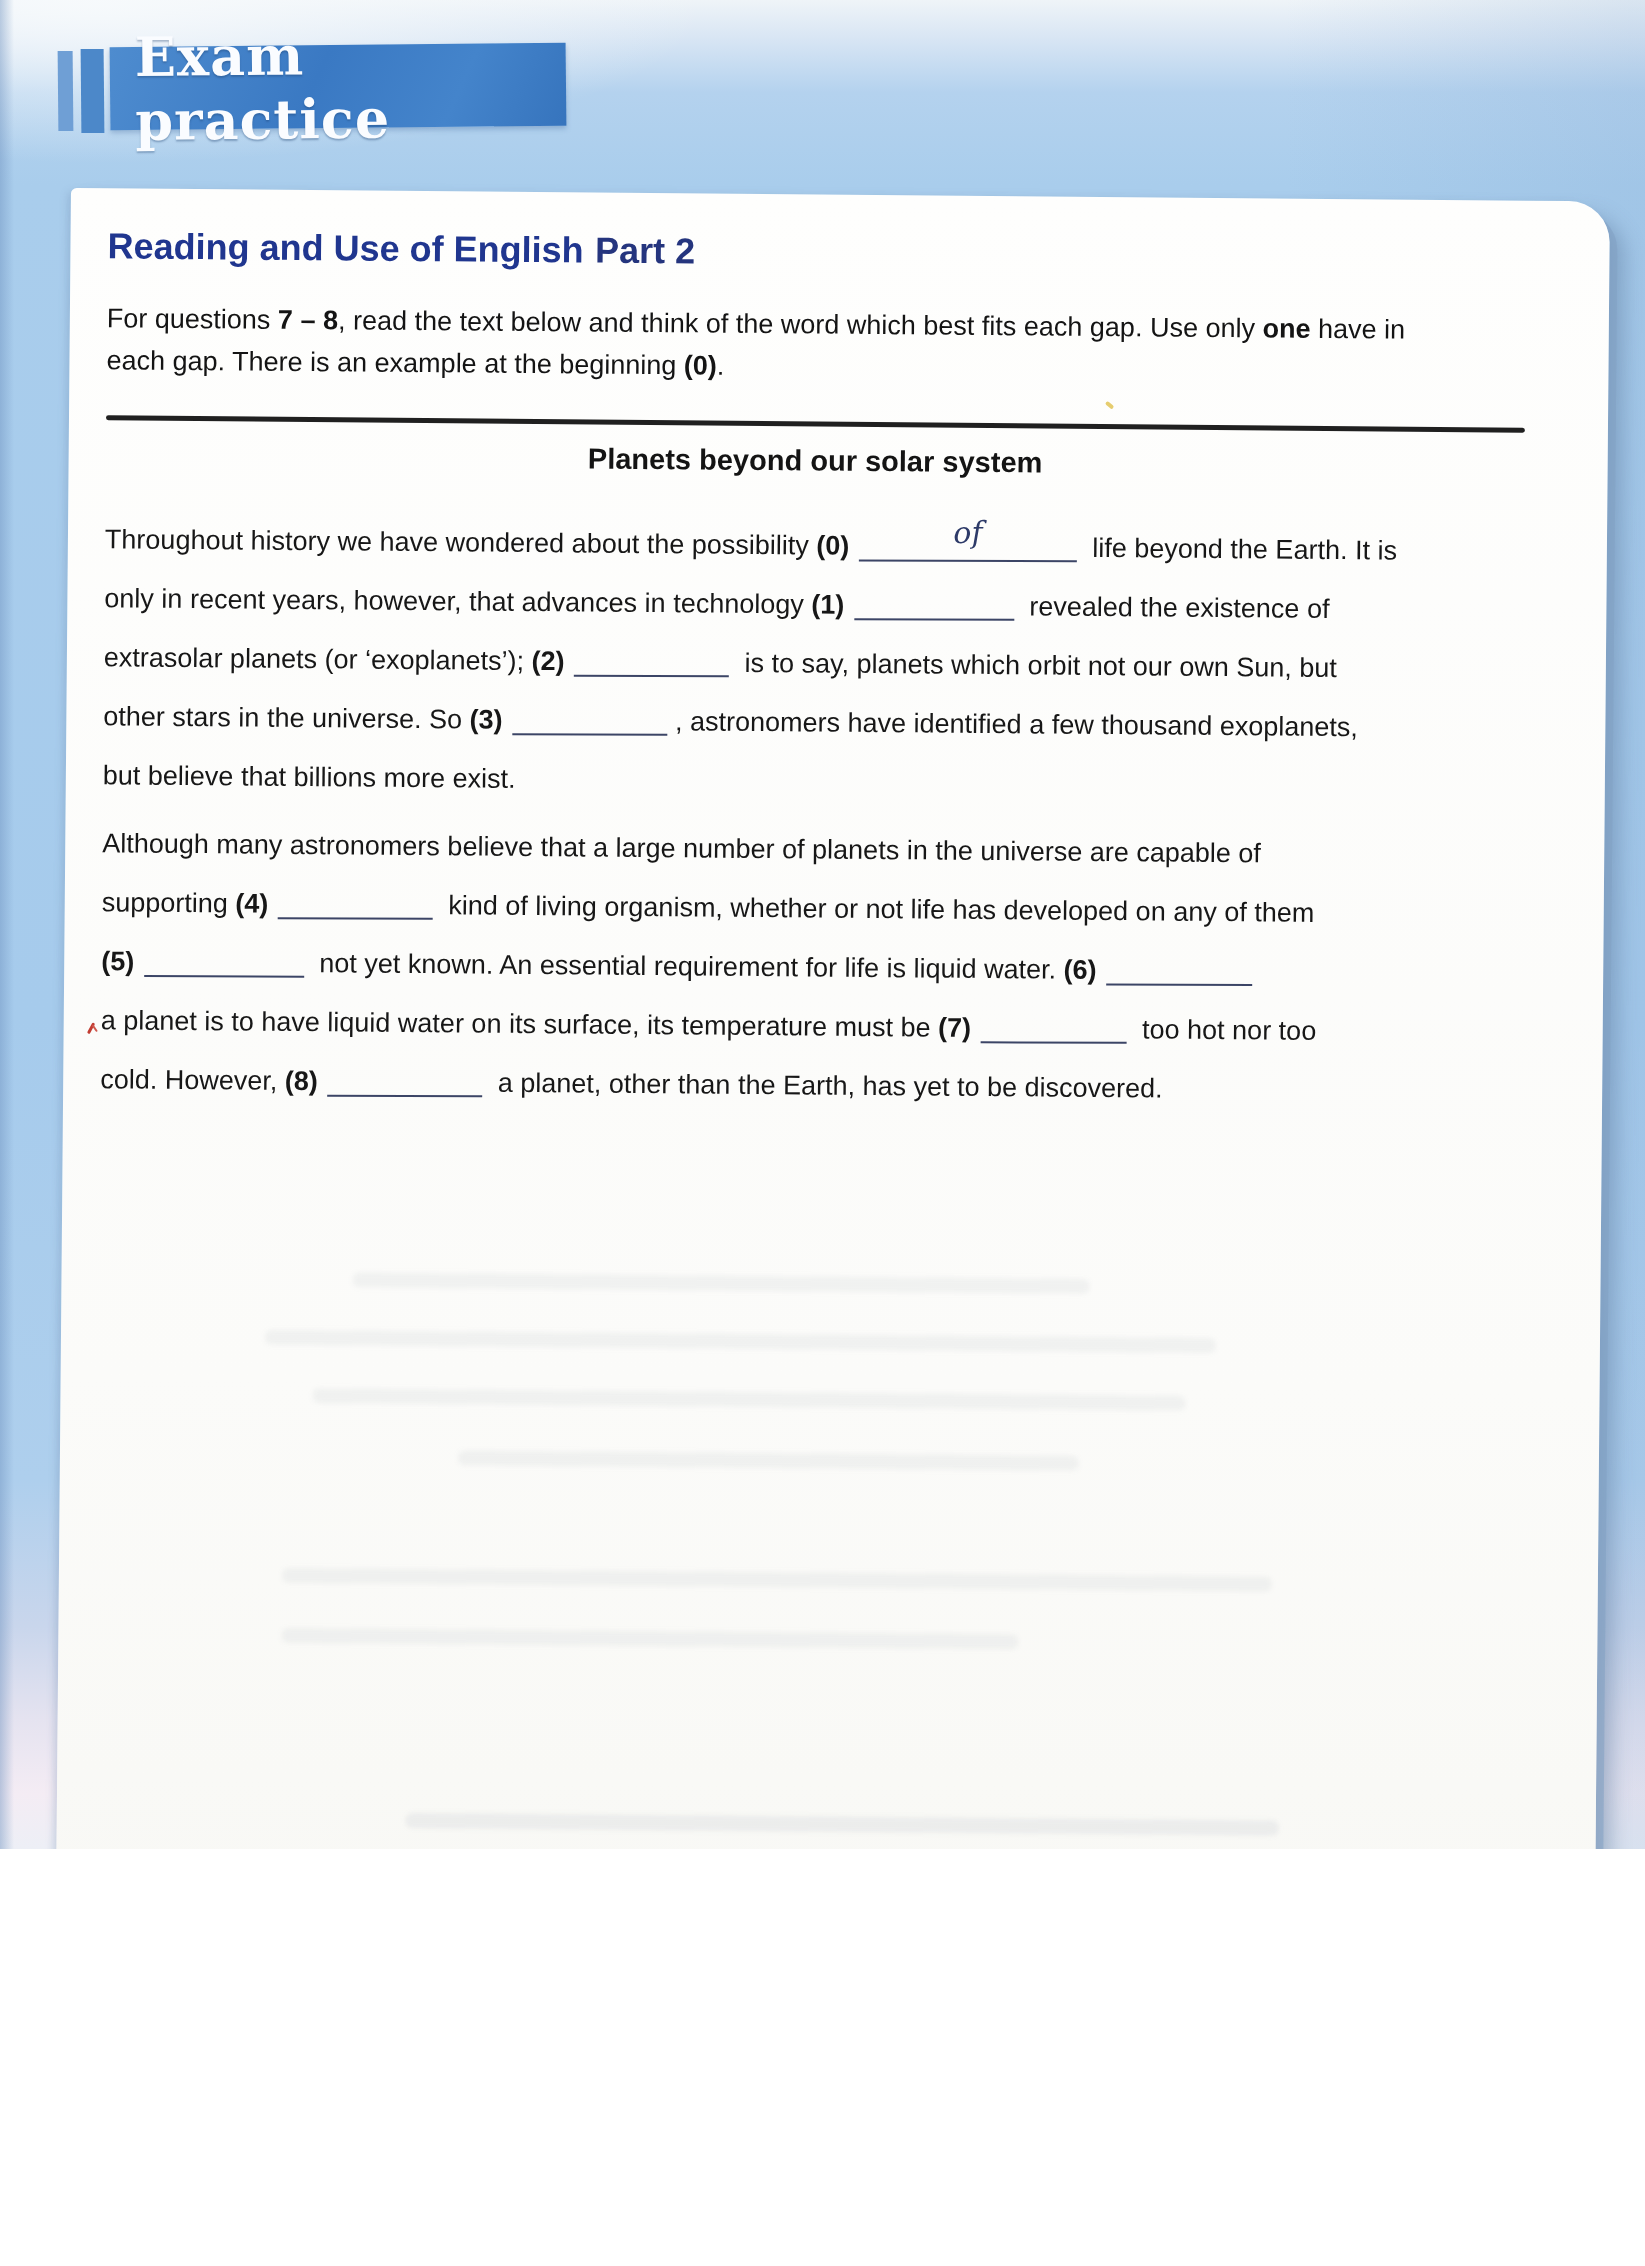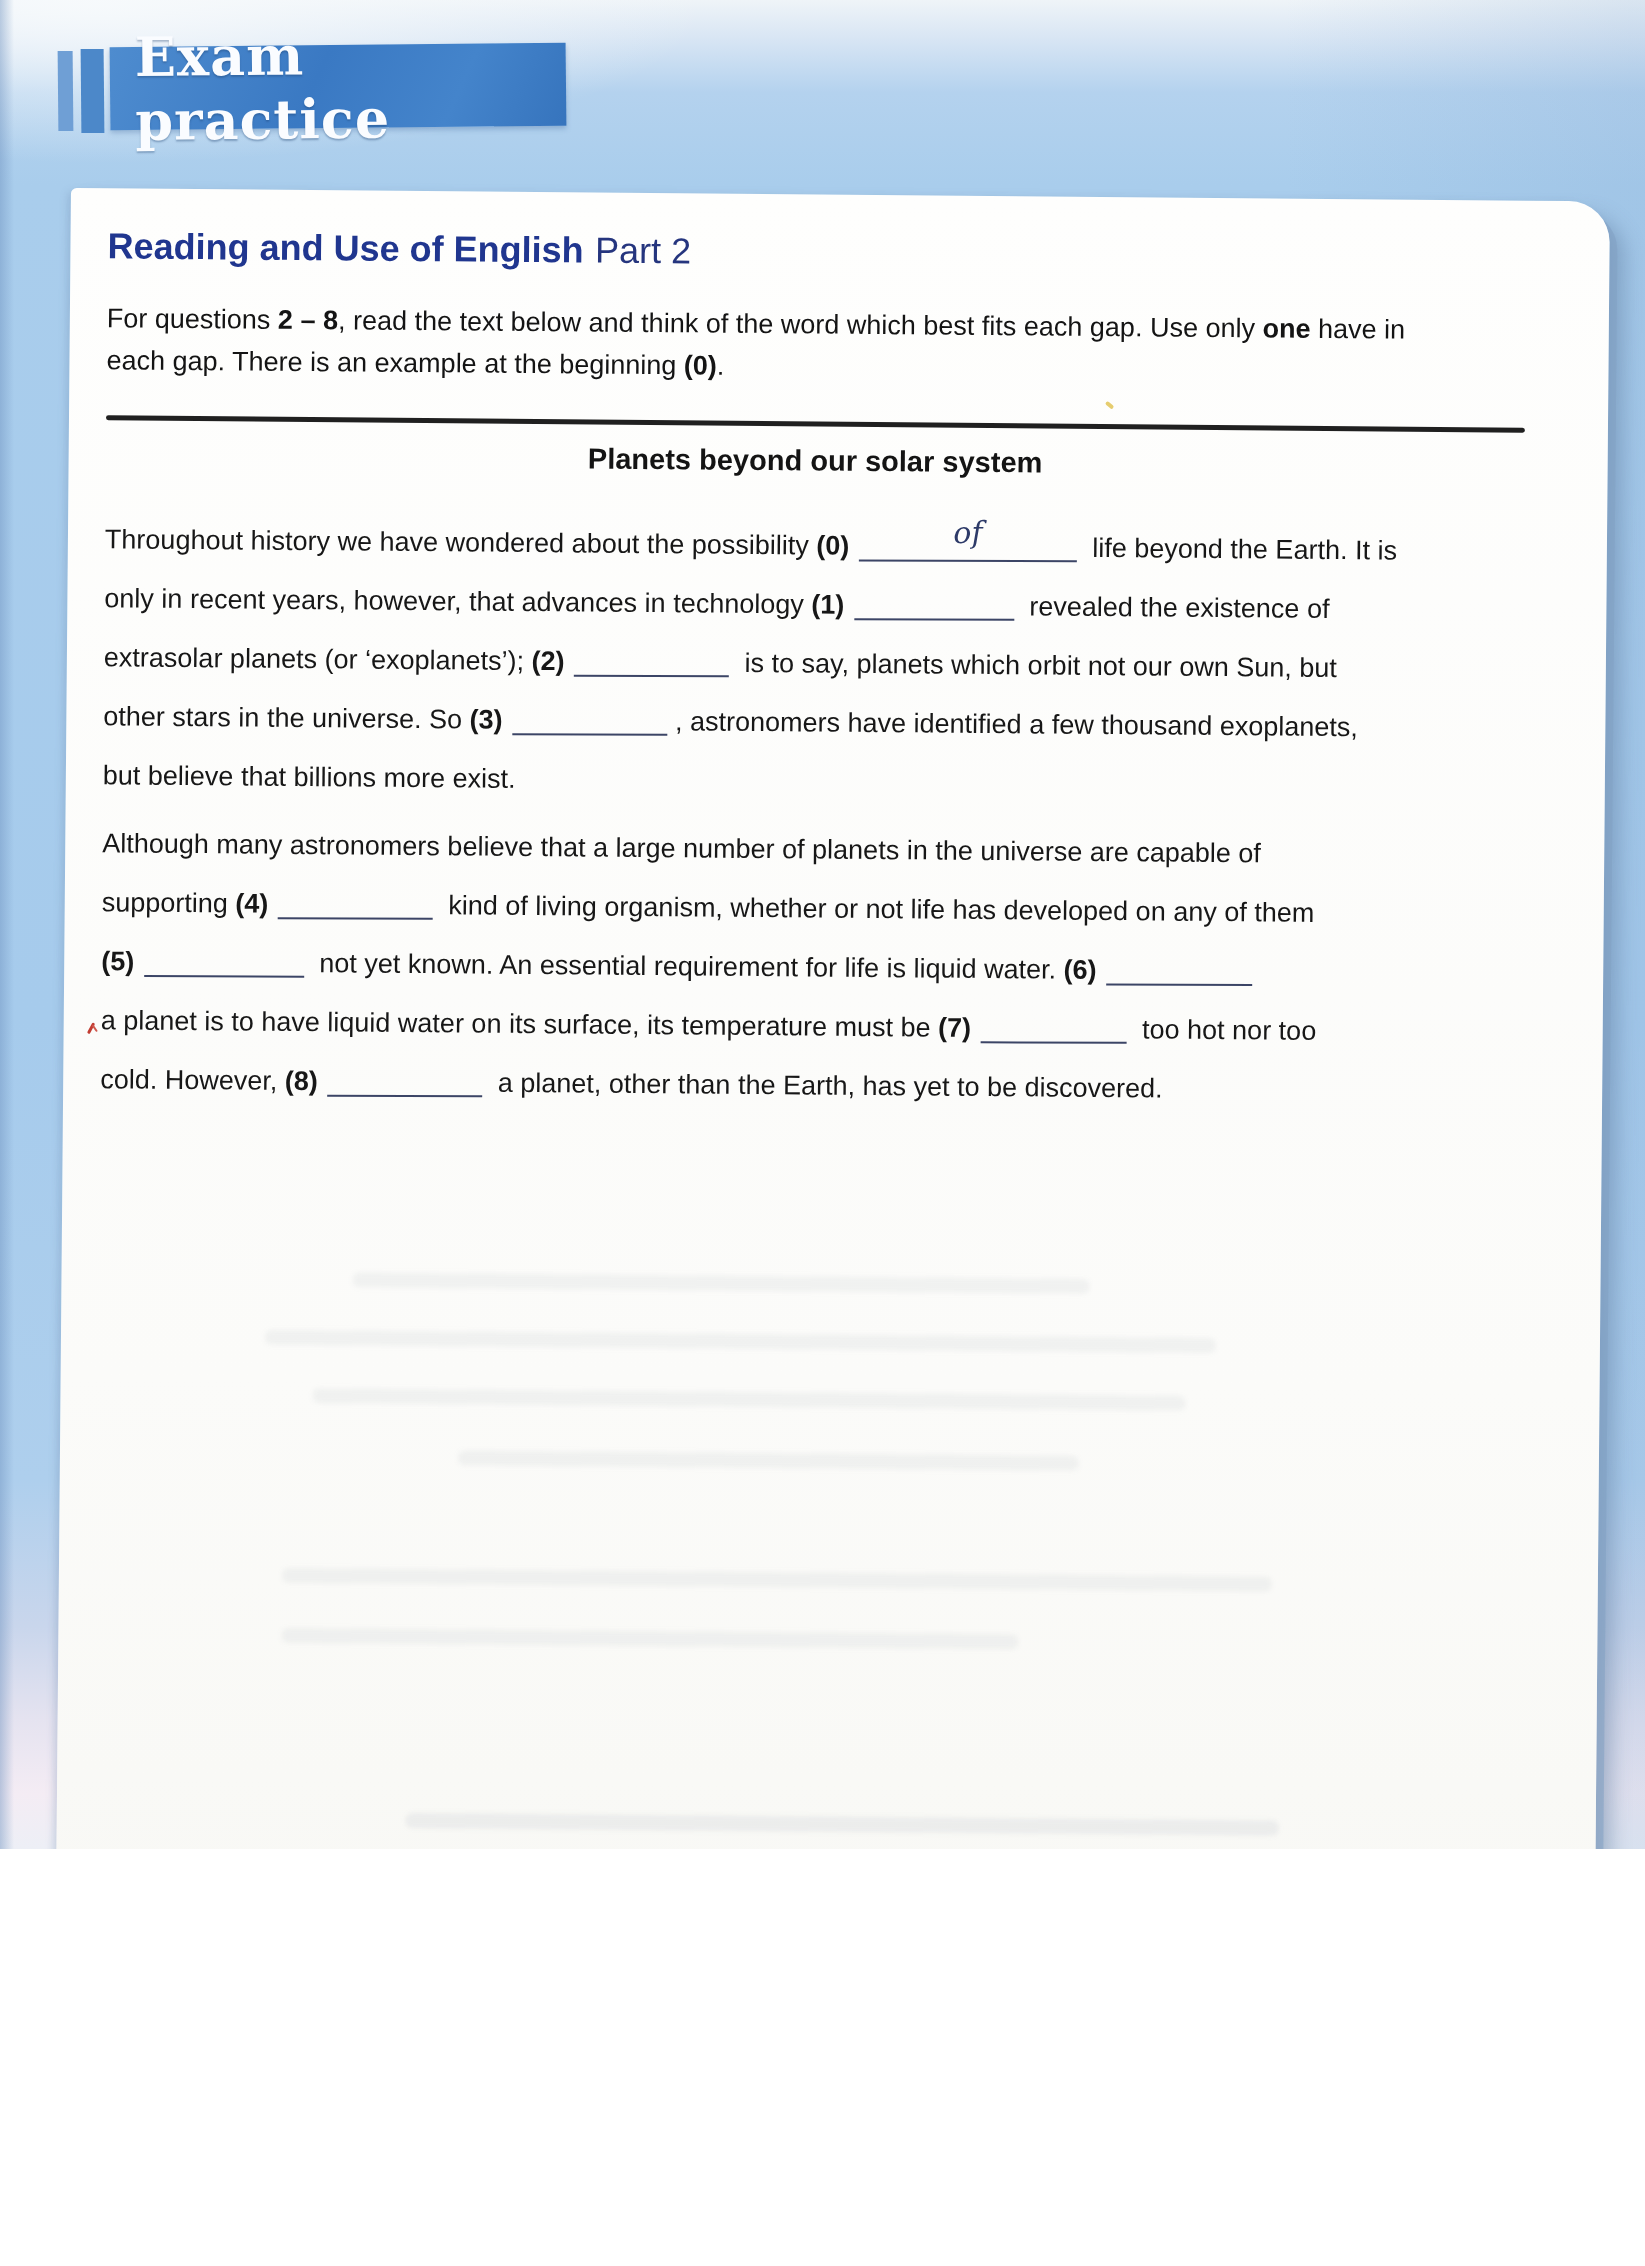--- a/index.html
+++ b/index.html
@@ -26,21 +26,21 @@
     letter-spacing:1px;text-shadow:0 1.9px 1.9px rgba(25,60,105,.35);}
 
   
   .page{position:absolute;left:71px;top:188px;width:1539px;height:1982px;
     background:linear-gradient(180deg,#fefefd,#fbfbf9 60%,#f7f7f3);
     border-radius:5.8px 41px 9.7px 5.8px;
     transform:rotate(0.5deg);transform-origin:top left;
     box-shadow:9.7px 7.8px 0 -1.9px rgba(130,160,195,.55),15.5px 13.6px 19.4px rgba(96,125,160,.45),-3.9px 2.9px 7.8px rgba(110,140,175,.25);}
 
   .heading{position:absolute;left:37px;top:37px;margin:0;font-size:36px;color:#20368f;font-weight:bold;}
-  .heading .part{font-weight:normal;margin-left:11.6px;color:#25357e;}
+  .heading .part{font-weight:bold;margin-left:11.6px;color:#25357e;}
 
   .instructions{position:absolute;left:37px;top:109px;font-size:27px;color:#141414;}
   .instructions .text-line{height:42px;line-height:42px;white-space:nowrap;}
 
   .rule{position:absolute;left:37px;top:227px;width:1419px;height:4.9px;background:#202020;border-radius:3.9px;}
 
   .passage-title{position:absolute;left:37px;top:250px;width:1419px;text-align:center;
     font-size:29px;font-weight:bold;color:#141414;}
 
   .para{position:absolute;left:37px;font-size:27px;color:#171717;}
@@ -88,21 +88,21 @@
 
   <div class="banner">
     <span class="banner-label">Exam practice</span>
   </div>
 
   <div class="page">
 
     <h1 class="heading"><strong>Reading and Use of English</strong><span class="part">Part 2</span></h1>
 
     <div class="instructions">
-        <div class="text-line"><span>For questions </span><strong>2 – 8</strong><span>, read the text below and think of the word which best fits each gap. Use only </span><strong>one</strong><span> have in</span></div>
+        <div class="text-line"><span>For questions </span><strong>7 – 8</strong><span>, read the text below and think of the word which best fits each gap. Use only </span><strong>one</strong><span> have in</span></div>
         <div class="text-line"><span>each gap. There is an example at the beginning </span><strong>(0)</strong><span>.</span></div>
       </div>
 
     <div class="rule"></div>
 
     <div class="passage-title">Planets beyond our solar system</div>
 
     <div class="para p1">
         <div class="text-line"><span>Throughout history we have wondered about the possibility </span><strong>(0)</strong><span class="gap" style="width: 218px;"><span class="handwriting">of</span></span><span> life beyond the Earth. It is</span></div>
         <div class="text-line"><span>only in recent years, however, that advances in technology </span><strong>(1)</strong><span class="gap" style="width: 160px;"></span><span> revealed the existence of</span></div>

